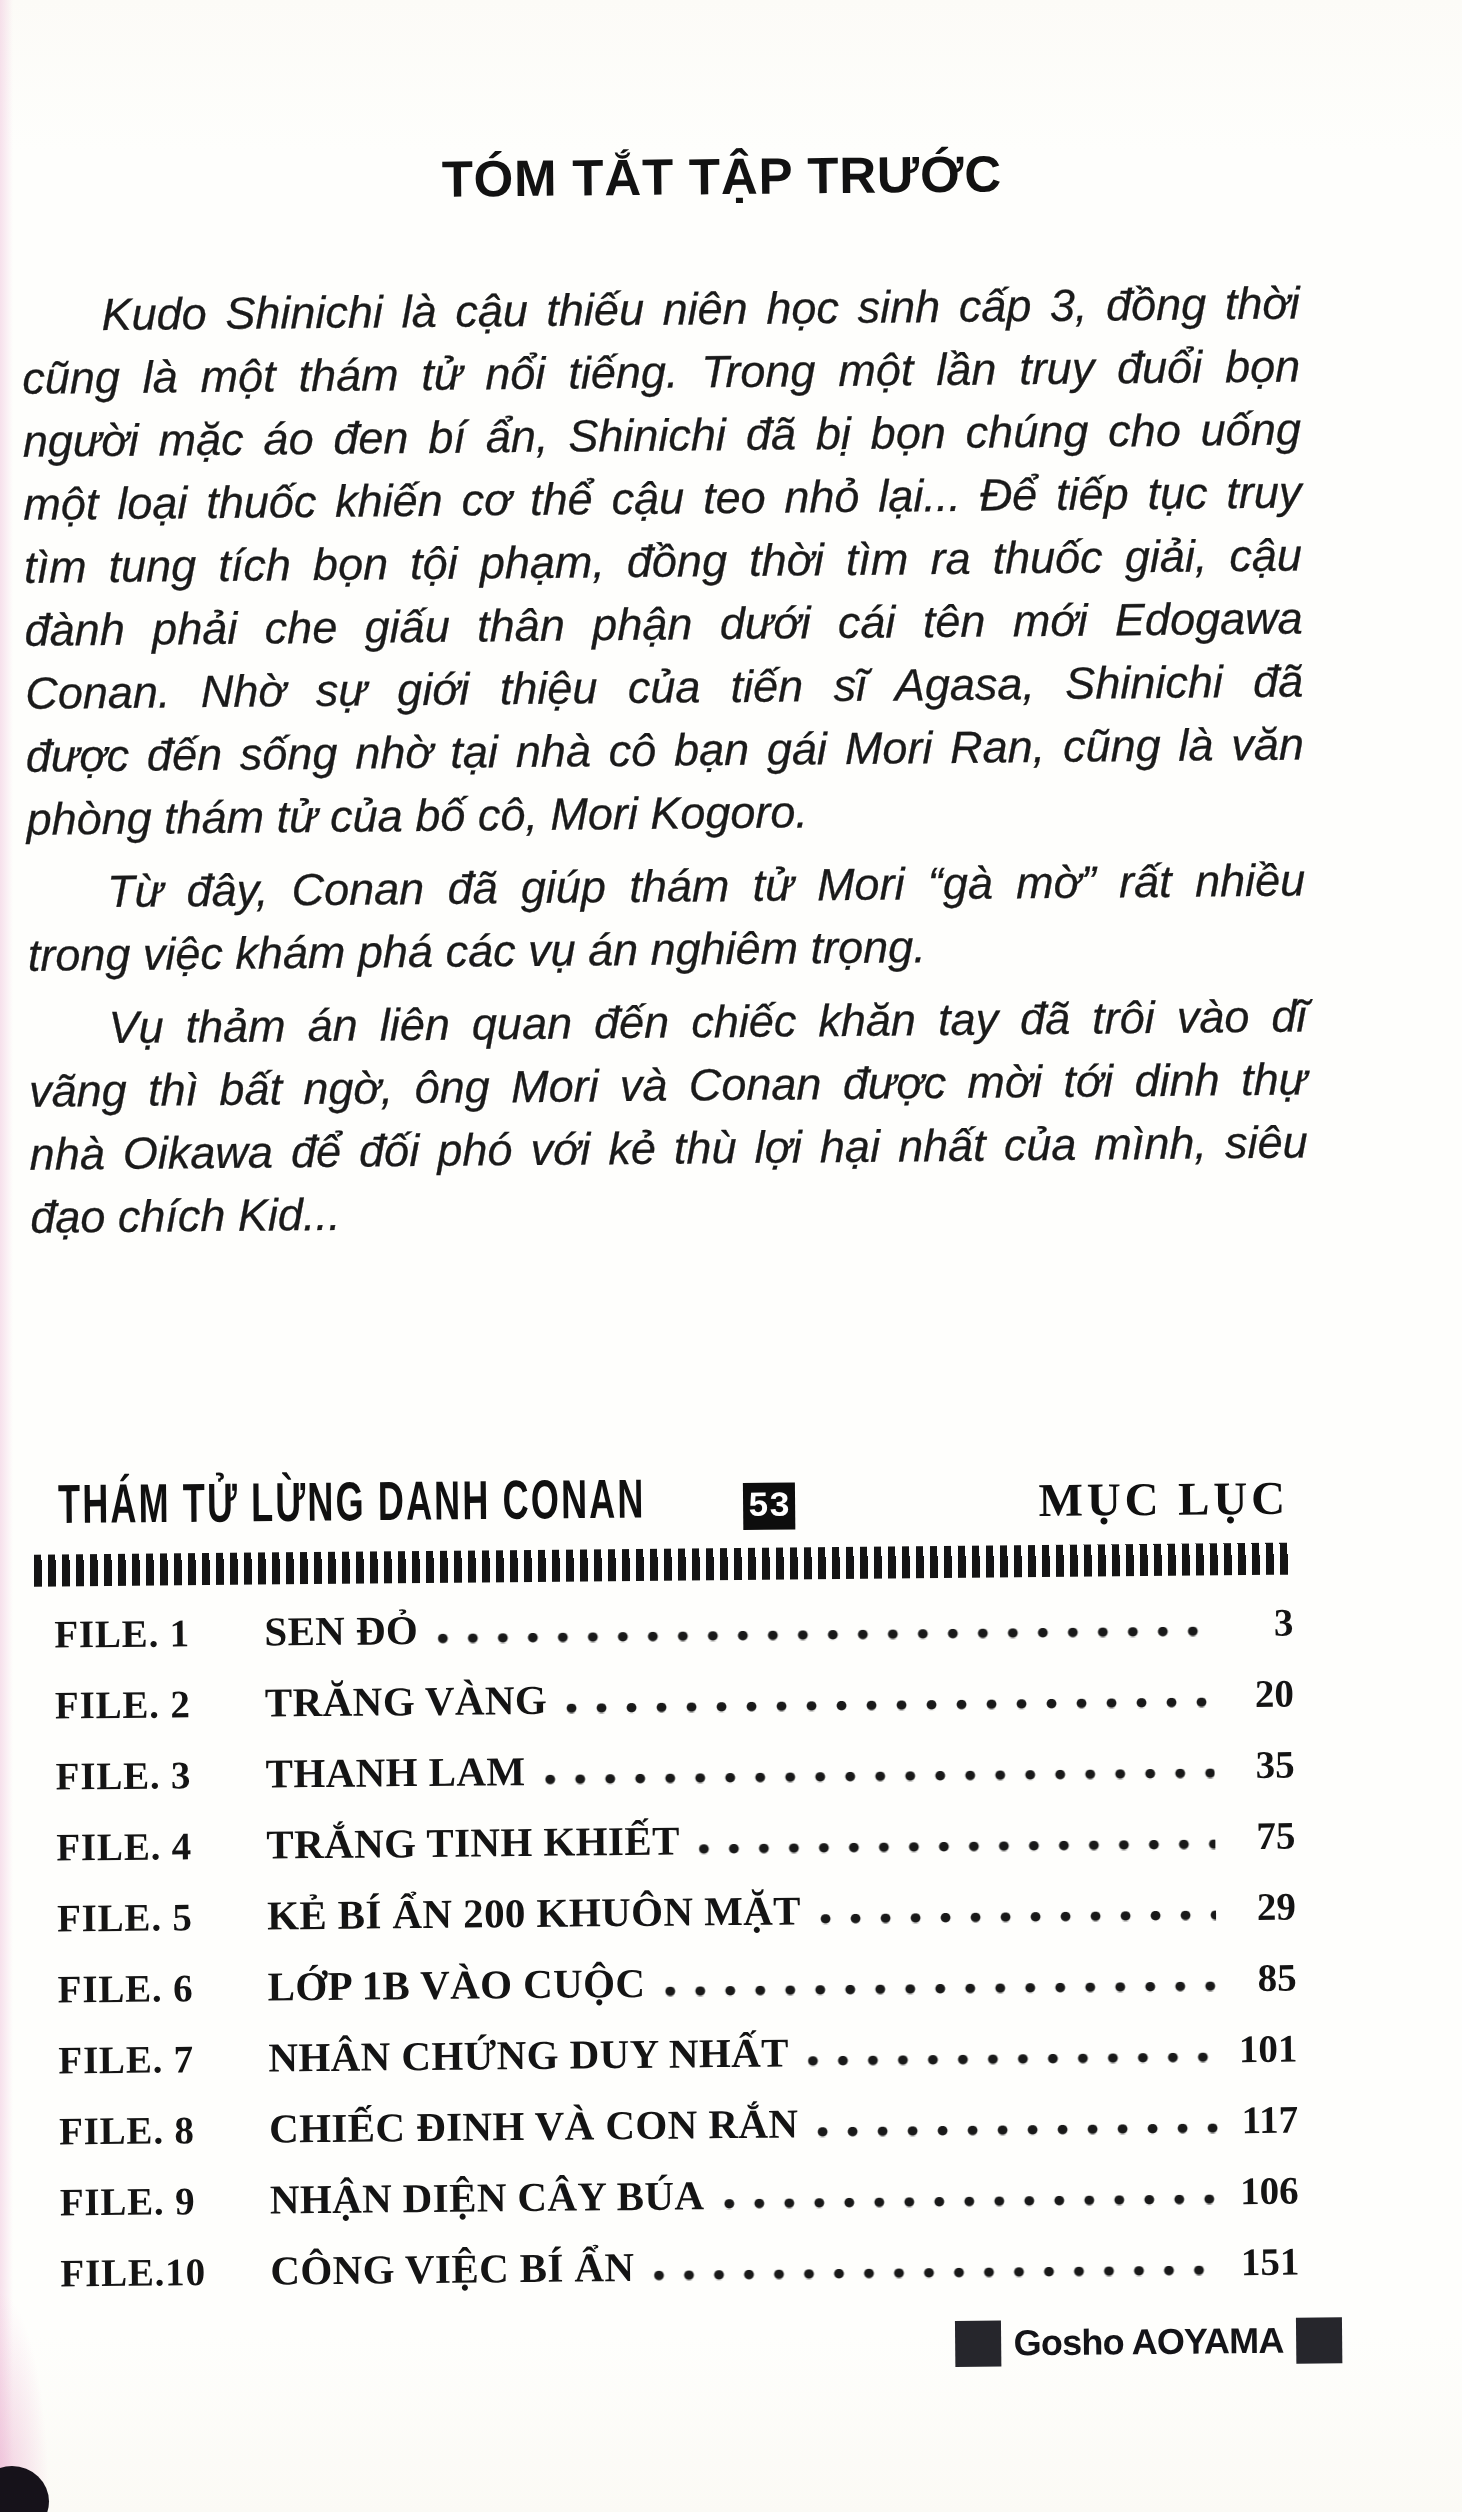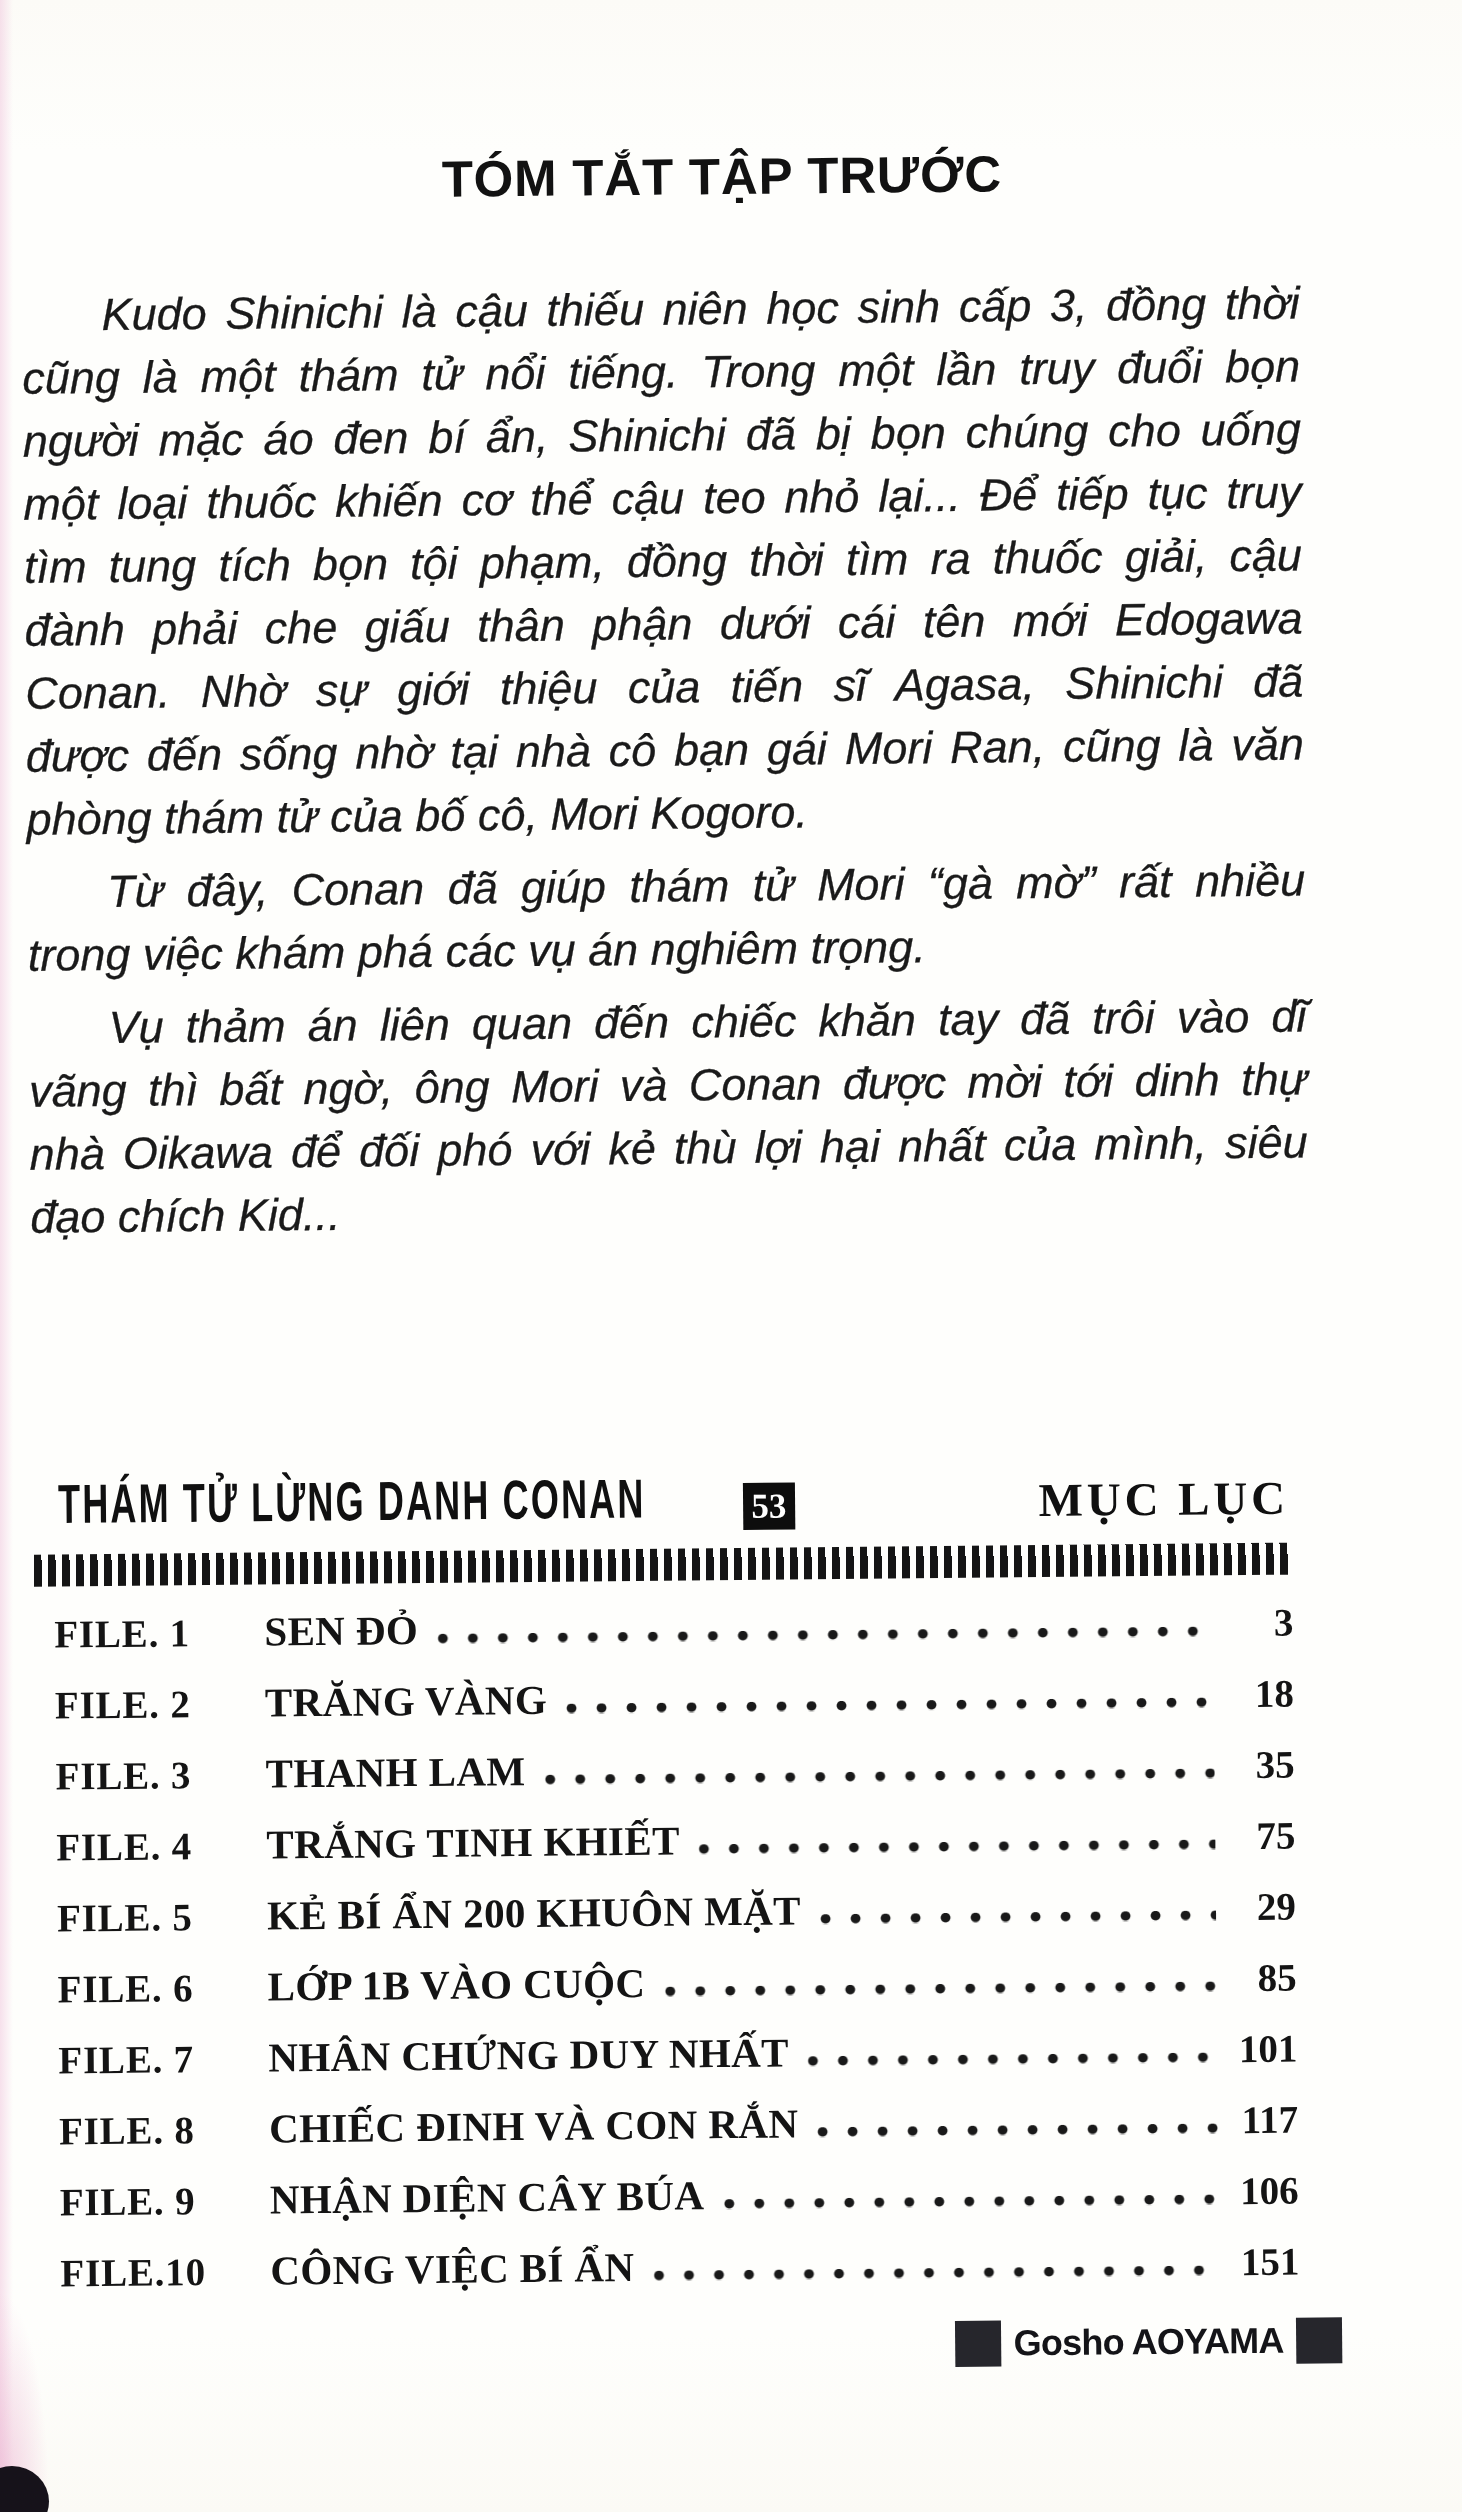--- a/index.html
+++ b/index.html
@@ -42,21 +42,21 @@
   .logo-wrap{ display:flex; align-items:center; gap:17.3px; }
   .logo-text{
     display:inline-block; white-space:nowrap;
     font-family:"Liberation Sans","DejaVu Sans",sans-serif;
     font-weight:bold; font-size:41px; letter-spacing:2.4px; color:#101010;
     transform:scale(0.88,1.34); transform-origin:left bottom;
   }
   .volume-badge{
     display:inline-flex; align-items:center; justify-content:center;
     width:52px; height:47px; background:#0d0d0d; color:#ffffff;
-    font-family:Liberation Serif, serif;
+    font-family:Liberation Mono, monospace;
     font-weight:bold; font-size:35px;
   }
   .toc-heading{
     font-family:"Liberation Serif","DejaVu Serif",serif;
     font-weight:bold; font-size:47px; letter-spacing:3.9px; color:#101010;
   }
   .toc-divider{
     position:absolute; top:1548px; left:30px; width:1258px; height:31.5px;
     background:repeating-linear-gradient(90deg,#141414 0 7.9px, transparent 7.9px 14px);
   }
@@ -147,21 +147,21 @@
     <span class="toc-file">FILE. 1</span>
     <span class="toc-title">SEN ĐỎ</span>
     <span class="toc-dots"></span>
     <span class="toc-page">3</span>
   </div>
 
   <div class="toc-row">
     <span class="toc-file">FILE. 2</span>
     <span class="toc-title">TRĂNG VÀNG</span>
     <span class="toc-dots"></span>
-    <span class="toc-page">18</span>
+    <span class="toc-page">20</span>
   </div>
 
   <div class="toc-row">
     <span class="toc-file">FILE. 3</span>
     <span class="toc-title">THANH LAM</span>
     <span class="toc-dots"></span>
     <span class="toc-page">35</span>
   </div>
 
   <div class="toc-row">

